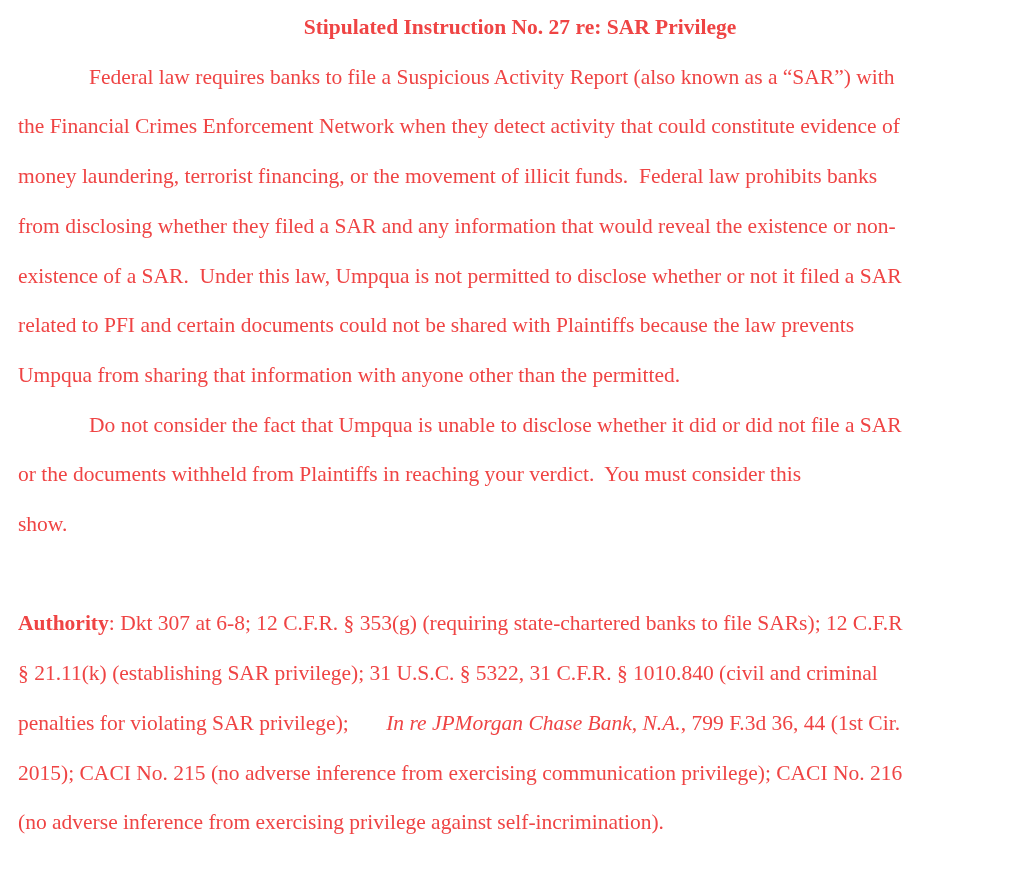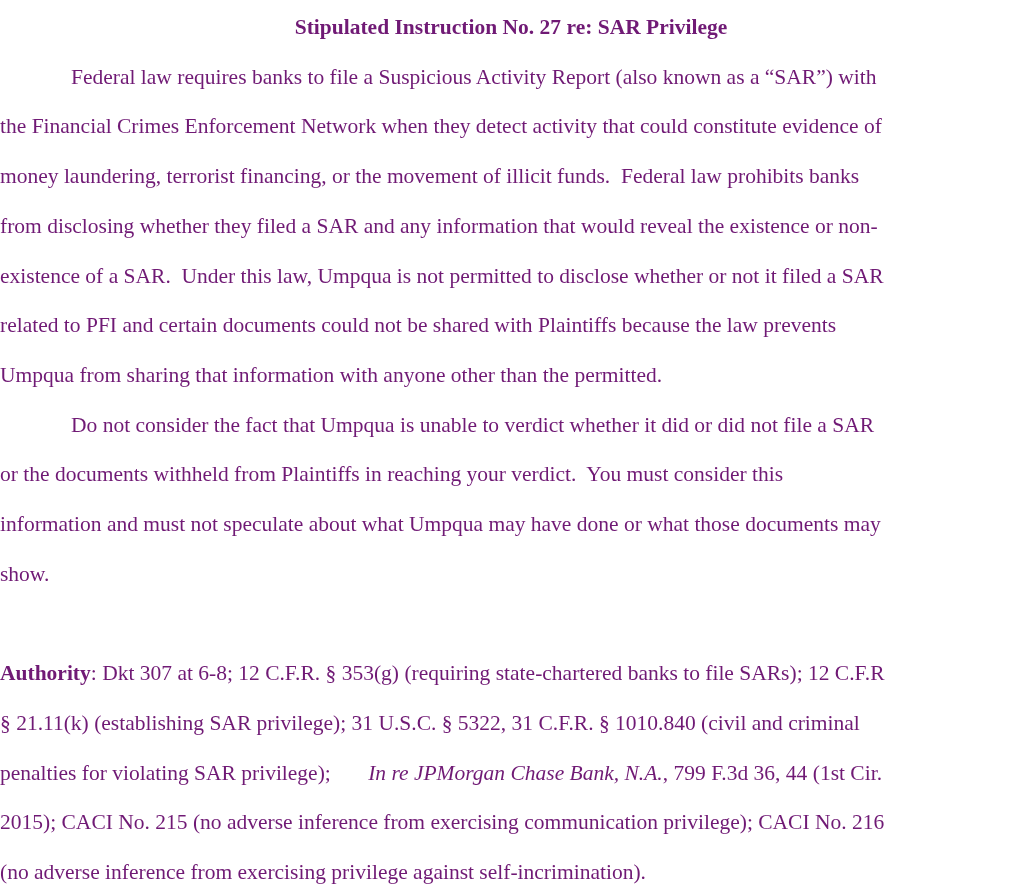--- a/index.html
+++ b/index.html
@@ -5,25 +5,25 @@
   html, body {
     margin: 0;
     padding: 0;
     background: #ffffff;
   }
   .page {
     position: relative;
     width: 1024px;
     height: 895px;
     background: #ffffff;
-    color: #701a75;
+    color: #ef4444;
     font-family: "Liberation Serif", serif;
     font-size: 21.5px;
     line-height: 49.7px;
-    padding: 3px 2px 0 0;
+    padding: 3px 2px 0 18px;
     box-sizing: border-box;
     overflow: hidden;
   }
   .title {
     margin: 0;
     font-size: 21.5px;
     font-weight: bold;
     text-align: center;
     line-height: 49.7px;
   }
@@ -59,23 +59,22 @@
     <div class="line indent">Federal law requires banks to file a Suspicious Activity Report (also known as a “SAR”) with</div>
     <div class="line">the Financial Crimes Enforcement Network when they detect activity that could constitute evidence of</div>
     <div class="line">money laundering, terrorist financing, or the movement of illicit funds.  Federal law prohibits banks</div>
     <div class="line">from disclosing whether they filed a SAR and any information that would reveal the existence or non-</div>
     <div class="line">existence of a SAR.  Under this law, Umpqua is not permitted to disclose whether or not it filed a SAR</div>
     <div class="line">related to PFI and certain documents could not be shared with Plaintiffs because the law prevents</div>
     <div class="line">Umpqua from sharing that information with anyone other than the permitted.</div>
   </div>
 
   <div class="para">
-    <div class="line indent">Do not consider the fact that Umpqua is unable to verdict whether it did or did not file a SAR</div>
+    <div class="line indent">Do not consider the fact that Umpqua is unable to disclose whether it did or did not file a SAR</div>
     <div class="line">or the documents withheld from Plaintiffs in reaching your verdict.  You must consider this</div>
-    <div class="line">information and must not speculate about what Umpqua may have done or what those documents may</div>
     <div class="line">show.</div>
   </div>
 
   <div class="para authority">
     <div class="line"><span class="bold">Authority</span><span>: Dkt 307 at 6-8; 12 C.F.R. § 353(g) (requiring state-chartered banks to file SARs); 12 C.F.R</span></div>
     <div class="line">§ 21.11(k) (establishing SAR privilege); 31 U.S.C. § 5322, 31 C.F.R. § 1010.840 (civil and criminal</div>
     <div class="line"><span>penalties for violating SAR privilege); </span><span class="italic">In re JPMorgan Chase Bank, N.A.</span><span>, 799 F.3d 36, 44 (1st Cir.</span></div>
     <div class="line">2015); CACI No. 215 (no adverse inference from exercising communication privilege); CACI No. 216</div>
     <div class="line">(no adverse inference from exercising privilege against self-incrimination).</div>
   </div>

